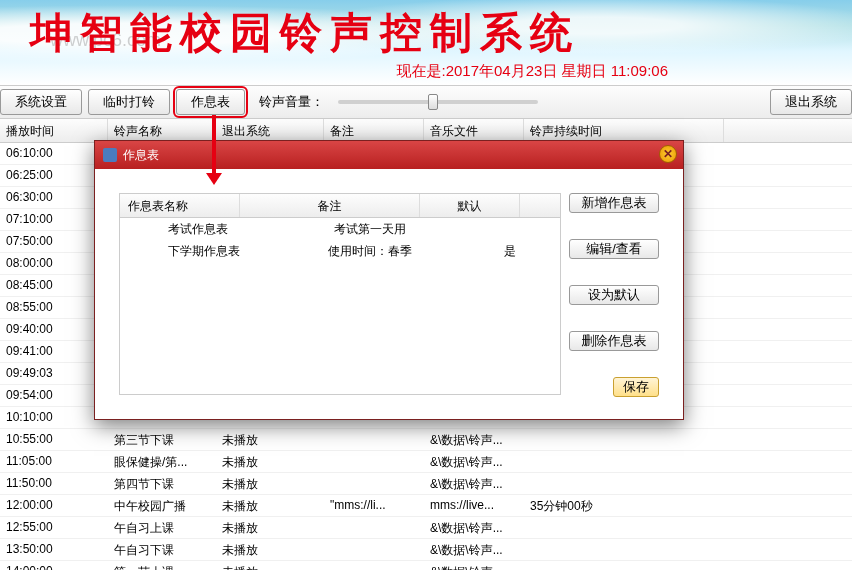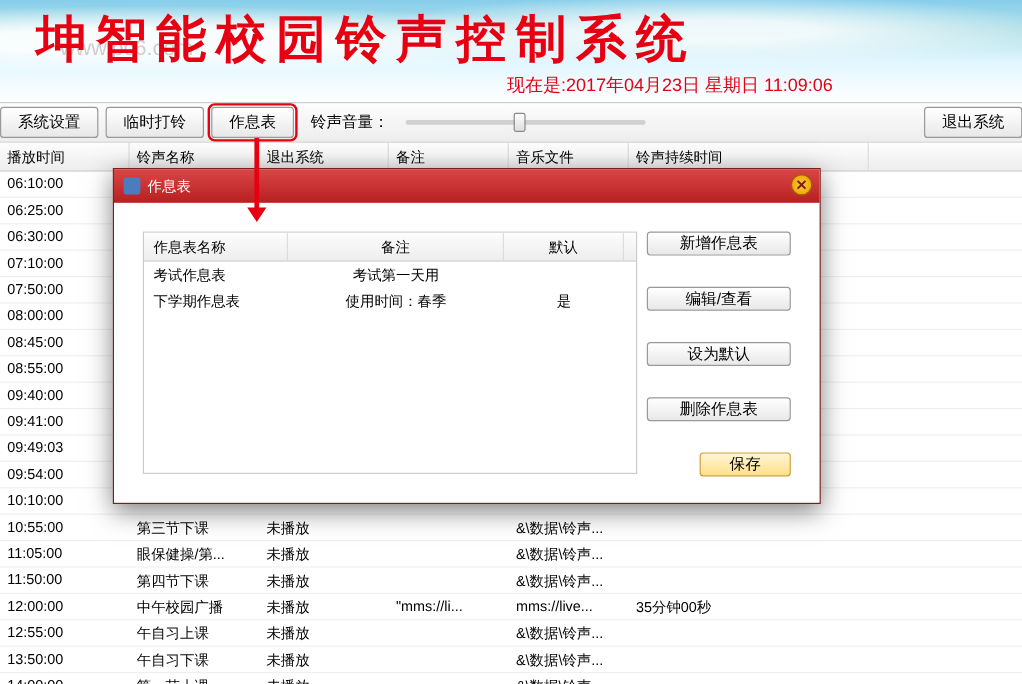--- a/index.html
+++ b/index.html
@@ -22,21 +22,21 @@
       position: absolute;
       left: 30px; top: 5px;
       font-size: 42px;
       font-weight: bold;
       color: #E60012;
       letter-spacing: 8px;
       z-index: 2;
     }
     .header-time {
       position: absolute;
-      right: 158px; top: 62px;
+      right: 184px; top: 62px;
       font-size: 15px;
       color: #E60012;
       z-index: 2;
     }
     .logo-watermark {
       position: absolute;
       left: 50px; top: 30px;
       font-size: 18px;
       color: rgba(100,100,100,0.3);
       z-index: 1;
@@ -176,20 +176,21 @@
       padding: 4px 8px;
       border-right: 1px solid #ddd;
     }
     .dl-name { width: 120px; }
     .dl-note { width: 180px; text-align: center; }
     .dl-def { width: 100px; text-align: center; }
     .dialog-list-row {
       display: flex;
       height: 22px;
       font-size: 12px;
+      margin-left: 40px;
     }
     .dialog-list-row > div { padding: 3px 8px; }
     .dialog-buttons {
       width: 120px;
       display: flex;
       flex-direction: column;
       gap: 26px;
     }
     .dlg-btn {
       height: 30px;

